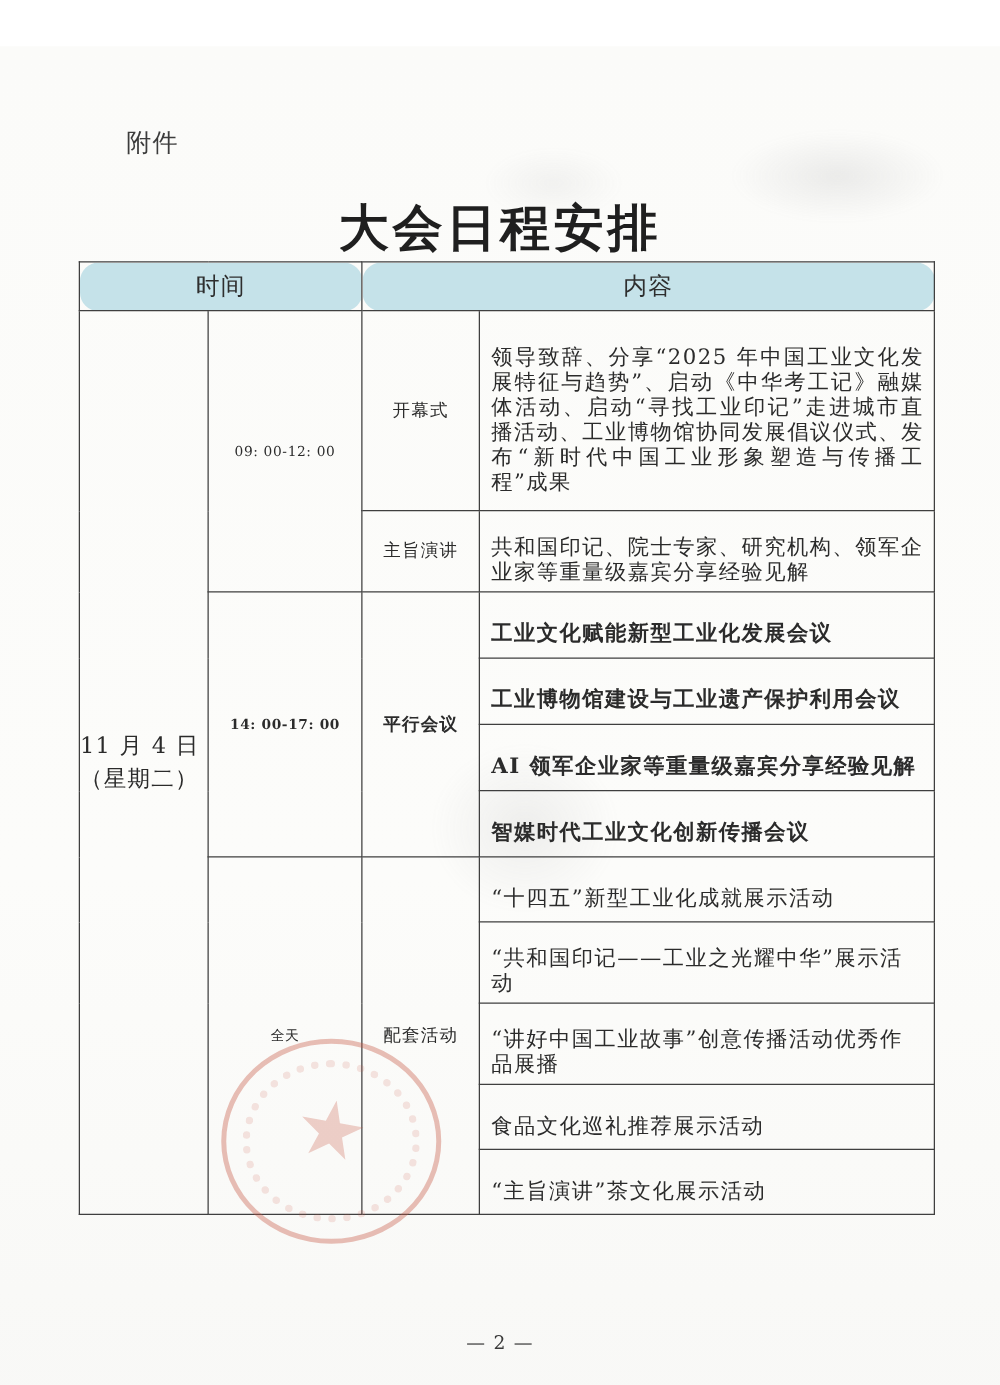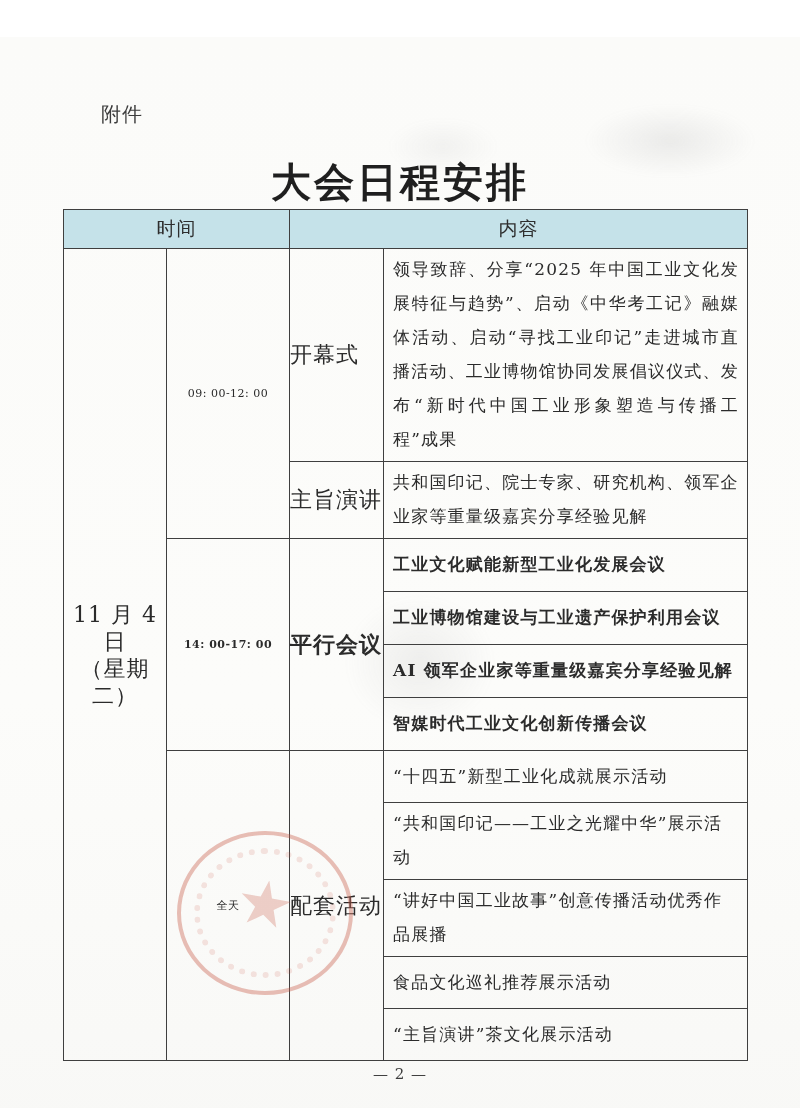--- a/index.html
+++ b/index.html
@@ -36,41 +36,41 @@
     border:1.6px solid #3f3f3f;
     overflow:hidden;
   }
   .schedule thead th {
     background:#c5e2e9;
     height:39px;
     font-family:"Liberation Sans","DejaVu Sans",sans-serif;
     font-weight:normal;
     font-size:19px; color:#2e2e2e;
     letter-spacing:1px;
-    text-align:center; vertical-align:middle;
+    text-align:center; vertical-align:middle;border-radius:15px;
   }
   .date-cell {
-    text-align:center; vertical-align:middle;
-    font-size:22px; line-height:27px; letter-spacing:1px;
+    text-align:left; vertical-align:middle;
+    font-size:18px; line-height:27px; letter-spacing:1px;
     color:#2b2b2b;
   }
   .time-cell {
     text-align:center; vertical-align:middle;
     font-size:11px; letter-spacing:0.5px; color:#2b2b2b;
     white-space:nowrap;
   }
   .cat-cell {
-    vertical-align:middle;
-    font-size:22px; letter-spacing:1px; color:#2b2b2b;
+    text-align:center; vertical-align:middle;
+    font-size:14px; letter-spacing:1px; color:#2b2b2b;
   }
   .desc-cell {
     vertical-align:middle; text-align:left;
-    font-size:17px; line-height:34px;
+    font-size:17px; line-height:20px;
     letter-spacing:1.2px; color:#2b2b2b;
-    padding:3px 8px 5px 9px;
+    padding:19px 8px 5px 9px;
   }
   .desc-cell.justify { text-align:justify; }
   tr.r-open  td { height:160px; }
   tr.r-key   td { height:62px; }
   tr.r-par   td { height:53px;font-weight:bold; }
   tr.r-sup   td { height:52px; }
   .pageno {
     position:absolute; left:0; right:0; top:1028px;
     text-align:center;
     font-size:15px; color:#3a3a3a; letter-spacing:1px;

